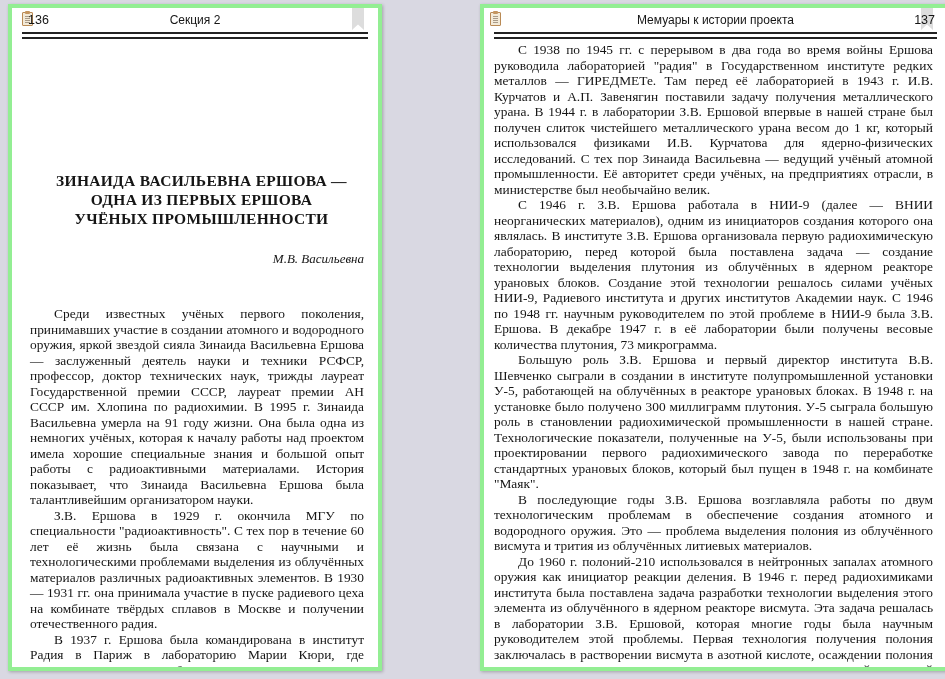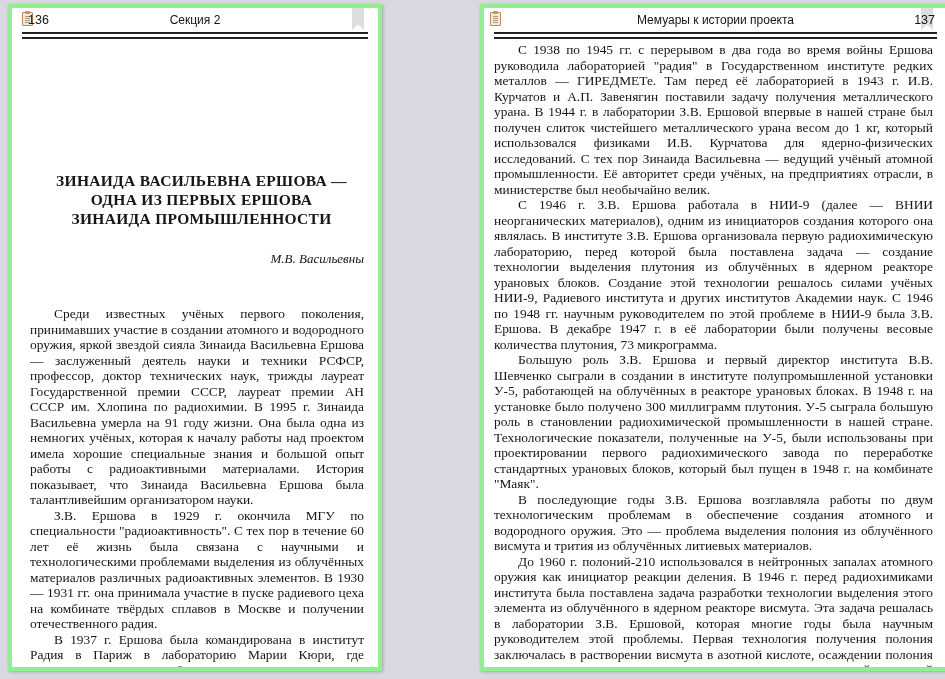--- a/index.html
+++ b/index.html
@@ -77,23 +77,23 @@
   <span class="bookmark" style="right:14px;"></span>
   <div class="hdr">
     <span class="pnum" style="left:6px;">136</span>
     <span class="title">Секция 2</span>
   </div>
   <div class="rule"></div>
 
   <div class="article-title">
     <div>ЗИНАИДА ВАСИЛЬЕВНА ЕРШОВА —</div>
     <div>ОДНА ИЗ ПЕРВЫХ ЕРШОВА</div>
-    <div>ЗИНАИДА ПРОМЫШЛЕННОСТИ</div>
+    <div>УЧЁНЫХ ПРОМЫШЛЕННОСТИ</div>
   </div>
-  <div class="author">М.В.  Васильевны</div>
+  <div class="author">М.В.  Васильевна</div>
 
   <div class="body" style="top:298px; left:18px; right:14px;">
     <p>Среди известных учёных первого поколения, принимавших участие в создании атомного и водородного оружия, яркой звездой сияла Зинаида Васильевна Ершова — заслуженный деятель науки и техники РСФСР, профессор, доктор технических наук, трижды лауреат Государственной премии СССР, лауреат премии АН СССР им. Хлопина по радиохимии. В 1995 г. Зинаида Васильевна умерла на 91 году жизни. Она была одна из немногих учёных, которая к началу работы над проектом имела хорошие специальные знания и большой опыт работы с радиоактивными материалами. История показывает, что Зинаида Васильевна Ершова была талантливейшим организатором науки.</p>
     <p>З.В. Ершова в 1929 г. окончила МГУ по специальности "радиоактивность". С тех пор в течение 60 лет её жизнь была связана с научными и технологическими проблемами выделения из облучённых материалов различных радиоактивных элементов. В 1930 — 1931 гг. она принимала участие в пуске радиевого цеха на комбинате твёрдых сплавов в Москве и получении отечественного радия.</p>
     <p>В 1937 г. Ершова была командирована в институт Радия в Париж в лабораторию Марии Кюри, где проводила научную работу под руководством Ирэн Жолио-Кюри. Благодаря этому имя Зинаиды Васильевны было овеяно легендой, в научных кругах её называли "русская мадам Кюри". Это справедливо. Так было угодно судьбе, что большая часть жизни Ершовой была связана с радием и полонием — двумя элементами, открытыми супругами Кюри.</p>
   </div>
 </div>
 
 <div class="page" id="page-right">
   <span class="clip-icon" style="left:6px;"></span>

